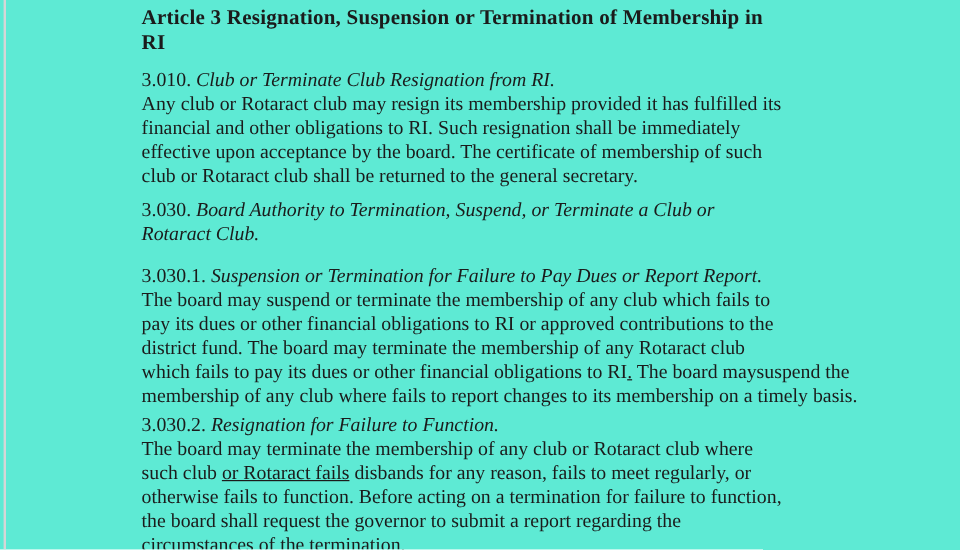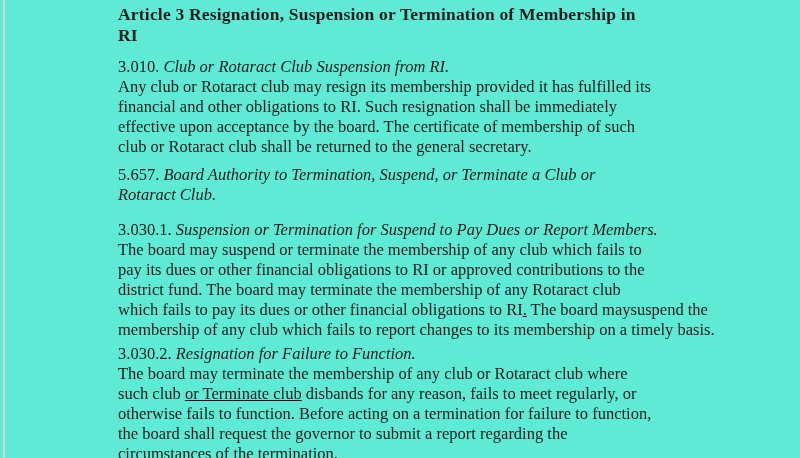--- a/index.html
+++ b/index.html
@@ -65,54 +65,54 @@
   <div class="edge-line"></div>
 
   <div class="doc">
 
     <div class="title">Article 3 Resignation, Suspension or Termination of Membership in
 RI</div>
 
     <div class="section sec-1">
       <div class="head">
         <span class="num-bold">3.010.</span>
-        <span class="head-title">Club or Rotaract Club Suspension from RI.</span>
+        <span class="head-title">Club or Terminate Club Resignation from RI.</span>
       </div>
       <div class="body-text">Any club or Rotaract club may resign its membership provided it has fulfilled its
 financial and other obligations to RI. Such resignation shall be immediately
 effective upon acceptance by the board. The certificate of membership of such
 club or Rotaract club shall be returned to the general secretary.</div>
     </div>
 
     <div class="section sec-2">
       <div class="head">
-        <span class="num-bold">5.657.</span>
+        <span class="num-bold">3.030.</span>
         <span class="head-title">Board Authority to Termination, Suspend, or Terminate a Club or
 Rotaract Club.</span>
       </div>
     </div>
 
     <div class="section sec-3">
       <div class="head">
         <span>3.030.1.</span>
-        <span class="head-title">Suspension or Termination for Suspend to Pay Dues or Report Members.</span>
+        <span class="head-title">Suspension or Termination for Failure to Pay Dues or Report Report.</span>
       </div>
       <div class="body-text"><span>The board may suspend or terminate the membership of any club which fails to
 pay its dues or other financial obligations to RI or approved contributions to the
 district fund. The board may terminate the membership of any Rotaract club
 which fails to pay its dues or other financial obligations to RI</span><span class="u">.</span><span> The board maysuspend the
-membership of any club which fails to report changes to its membership on a timely basis.</span></div>
+membership of any club where fails to report changes to its membership on a timely basis.</span></div>
     </div>
 
     <div class="section sec-4">
       <div class="head">
         <span>3.030.2.</span>
         <span class="head-title">Resignation for Failure to Function.</span>
       </div>
       <div class="body-text"><span>The board may terminate the membership of any club or Rotaract club where
-such club </span><span class="u">or Terminate club</span><span> disbands for any reason, fails to meet regularly, or
+such club </span><span class="u">or Rotaract fails</span><span> disbands for any reason, fails to meet regularly, or
 otherwise fails to function. Before acting on a termination for failure to function,
 the board shall request the governor to submit a report regarding the
 circumstances of the termination.</span></div>
     </div>
 
   </div>
 </div>
 
 </body></html>

